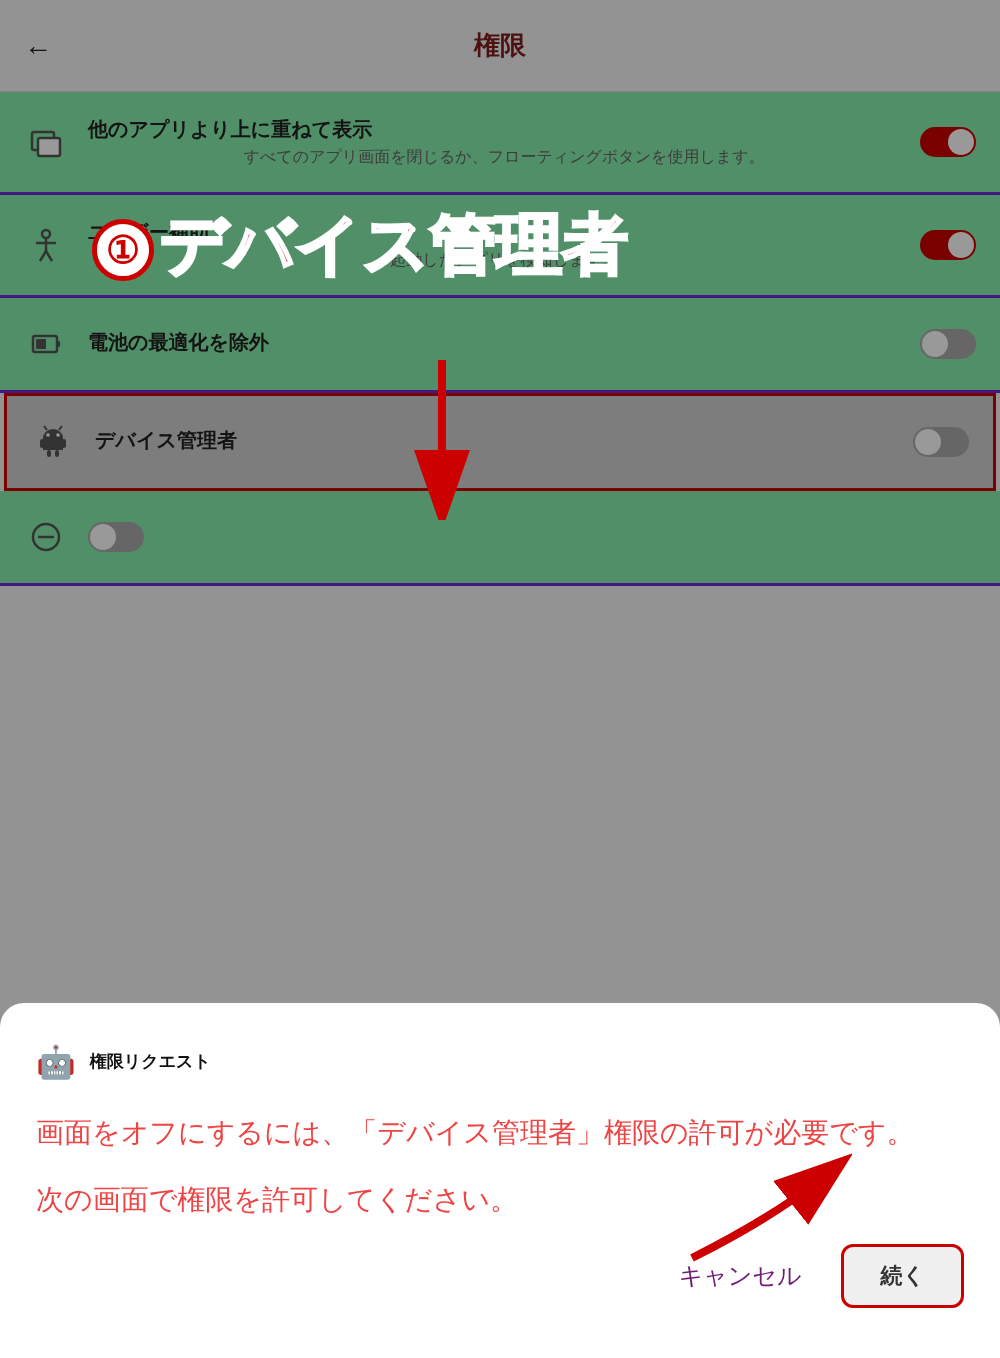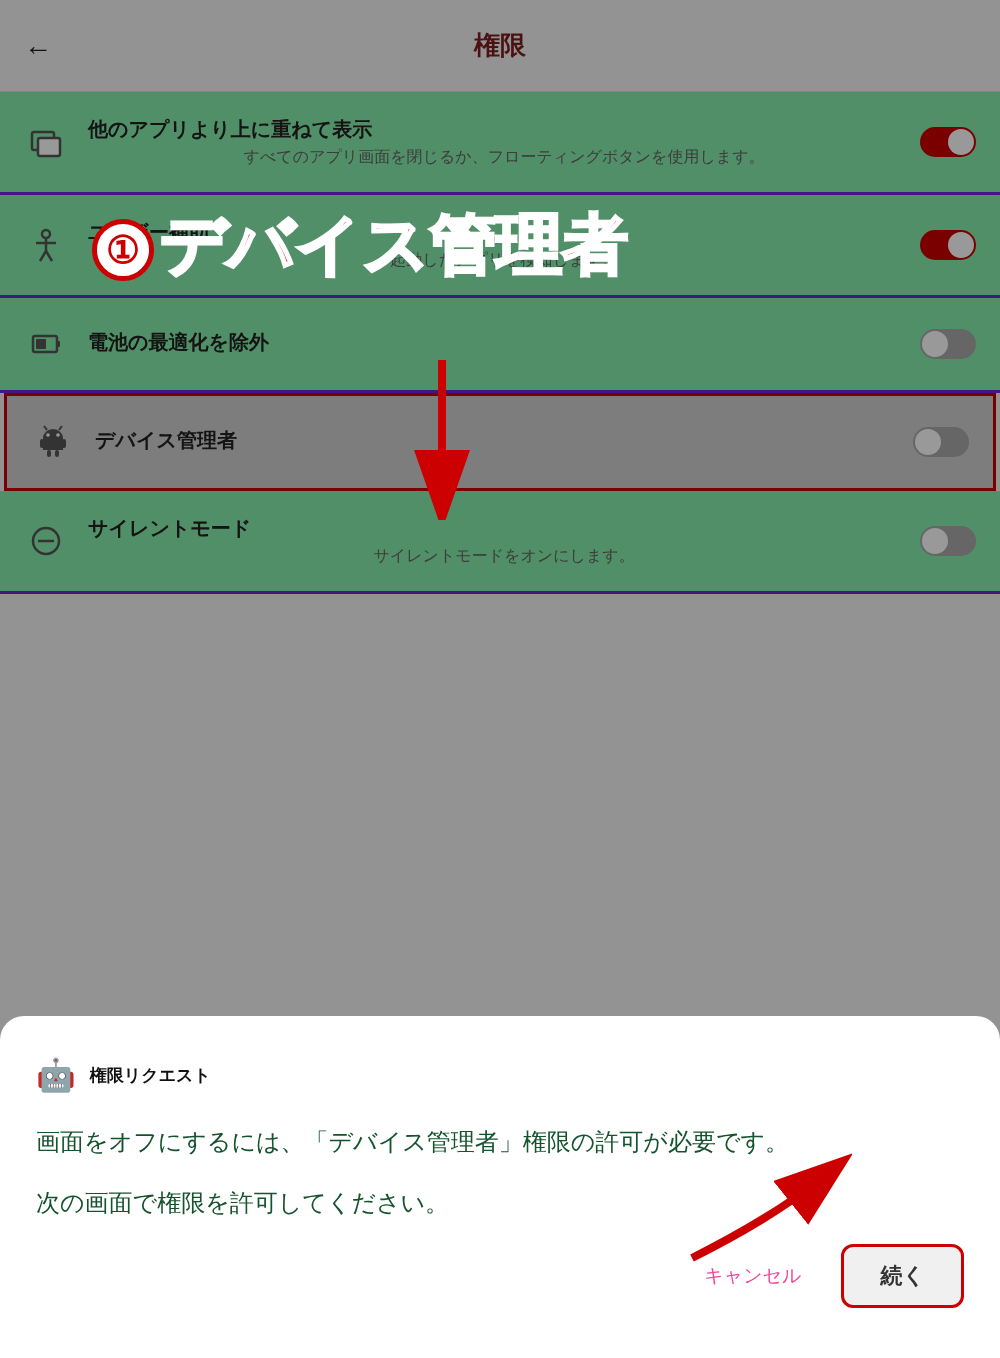--- a/index.html
+++ b/index.html
@@ -162,41 +162,41 @@
       margin-right: 14px;
     }
 
     .dialog-title {
       font-size: 17px;
       font-weight: 700;
       color: #111;
     }
 
     .dialog-body {
-      font-size: 24px;
-      color: #14532d;
+      font-size: 28px;
+      color: #ef4444;
       line-height: 1.7;
       margin-bottom: 20px;
     }
 
     .dialog-body p {
       margin-bottom: 20px;
     }
 
     .dialog-actions {
       display: flex;
       justify-content: flex-end;
       align-items: center;
       gap: 24px;
       margin-top: 10px;
     }
 
     .btn-cancel {
-      font-size: 19px;
-      color: #ec4899;
+      font-size: 24px;
+      color: #701a75;
       background: none;
       border: none;
       cursor: pointer;
       padding: 12px 16px;
     }
 
     .btn-continue {
       font-size: 22px;
       color: #333;
       background: #f0f0f0;
@@ -305,24 +305,20 @@
       </div>
       <div class="toggle off"></div>
     </div>
 
     <div class="permission-item">
       <div class="permission-icon">
         <svg width="36" height="36" viewBox="0 0 36 36" fill="none">
           <circle cx="18" cy="18" r="13" stroke="#555" stroke-width="2.5" fill="none"></circle>
           <line x1="10" y1="18" x2="26" y2="18" stroke="#555" stroke-width="2.5"></line>
         </svg>
-      </div>
-      <div class="permission-text">
-        <div class="permission-title">サイレントモード</div>
-        <div class="permission-desc">サイレントモードをオンにします。</div>
       </div>
       <div class="toggle off"></div>
     </div>
 
   </div>
 
   <div class="dialog-backdrop">
     <div class="dialog">
       <div class="dialog-header">
         <span class="dialog-icon">🤖</span>

